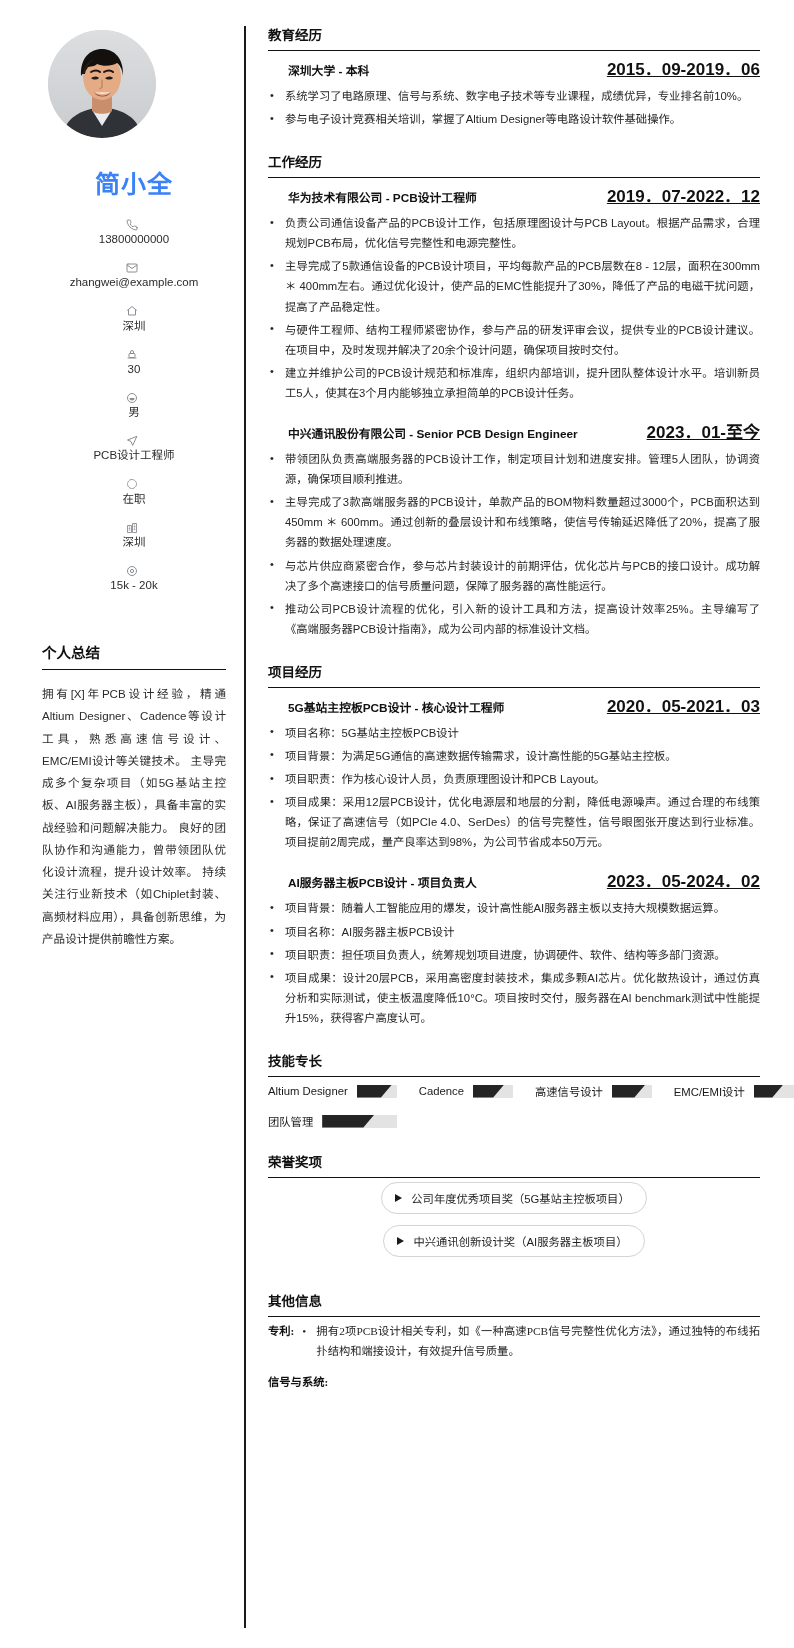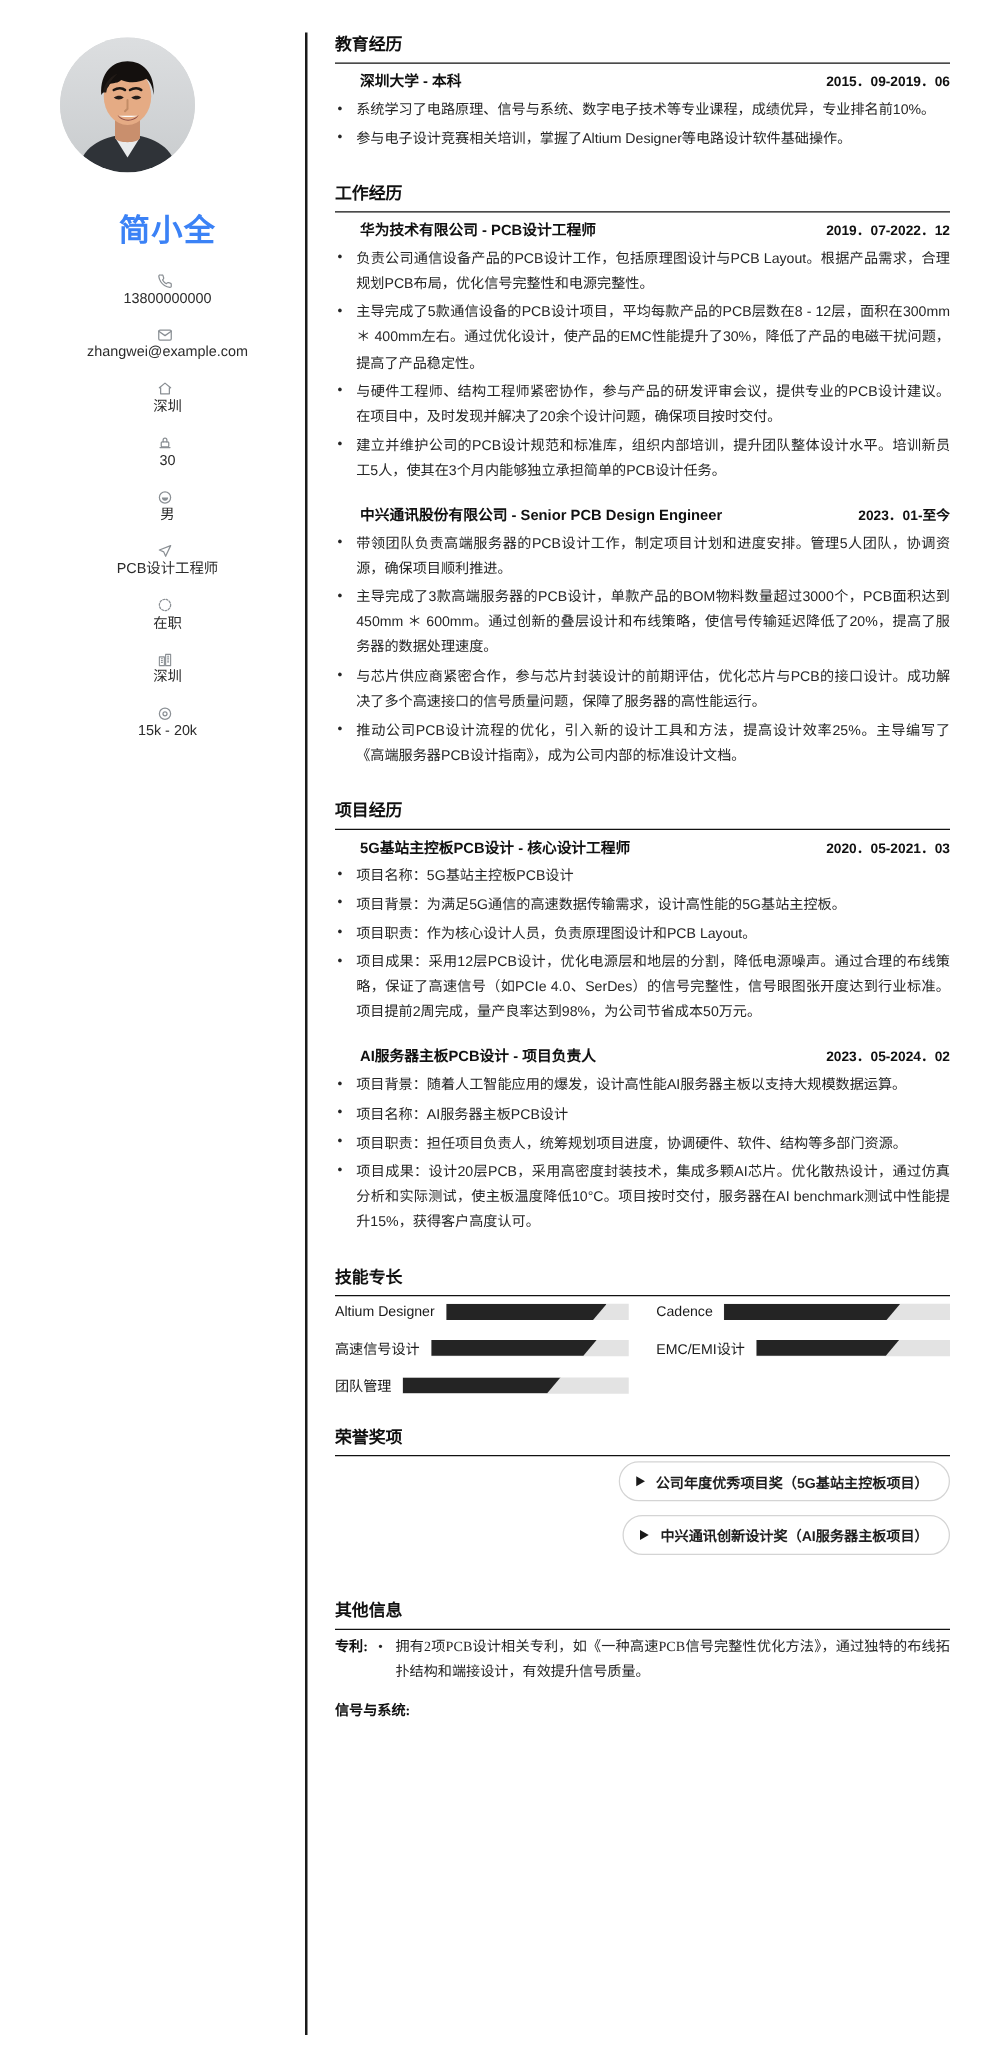--- a/index.html
+++ b/index.html
@@ -115,24 +115,25 @@
     gap: 10px;
     margin-bottom: 6px;
     margin-left: 20px;
   }
   .entry-title {
     font-size: 11.8px;
     font-weight: bold;
     color: #111;
   }
   .entry-date {
-    font-size: 11px;
+    font-size: 17px;
     font-weight: bold;
     color: #111;
     white-space: nowrap;
+    text-decoration: underline;
   }
   ul.bullets { list-style: none; }
   ul.bullets li {
     position: relative;
     padding-left: 17px;
     font-size: 11.3px;
     line-height: 1.78;
     color: #262626;
     margin-bottom: 3px;
     text-align: justify;
@@ -142,21 +143,21 @@
     position: absolute;
     left: 2px;
     top: -0.5px;
     font-size: 11px;
     color: #262626;
   }
 
   
   .skills-grid {
     display: grid;
-    grid-template-columns: 1fr 1fr;
+    grid-template-columns: 1fr 1fr 1fr 1fr;
     column-gap: 22px;
     row-gap: 14px;
     padding-top: 2px;
   }
   .skill {
     display: flex;
     align-items: center;
     gap: 9px;
   }
   .skill-name {
@@ -191,21 +192,21 @@
     margin-bottom: 11px;
     background: #fff;
   }
   .award-tri {
     width: 0; height: 0;
     border-left: 7px solid #1a1a1a;
     border-top: 4.5px solid transparent;
     border-bottom: 4.5px solid transparent;
     flex: 0 0 auto;
   }
-  .awards-wrap { display: flex; flex-direction: column; align-items: flex-end; font-weight: bold; }
+  .awards-wrap { display: flex; flex-direction: column; align-items: center; }
 
   
   .other-row {
     display: flex;
     margin-bottom: 11px;
     font-size: 11.3px;
     line-height: 1.78;
     font-family: Liberation Serif, serif;
   }
   .other-label {
@@ -361,20 +362,24 @@
           <svg width="12" height="12" viewBox="0 0 24 24" fill="none" stroke="#8a8f94" stroke-width="2">
               <circle cx="12" cy="12" r="9"></circle>
               <circle cx="12" cy="12" r="3.2"></circle>
             </svg>
         </span>
         <span class="contact-txt">15k - 20k</span>
       </div>
 
     </div>
 
+    <div class="side-section">
+      <div class="side-head">个人总结</div>
+      <div class="side-body">拥有[X]年PCB设计经验，精通Altium Designer、Cadence等设计工具，熟悉高速信号设计、EMC/EMI设计等关键技术。 主导完成多个复杂项目（如5G基站主控板、AI服务器主板），具备丰富的实战经验和问题解决能力。 良好的团队协作和沟通能力，曾带领团队优化设计流程，提升设计效率。 持续关注行业新技术（如Chiplet封装、高频材料应用），具备创新思维，为产品设计提供前瞻性方案。</div>
+    </div>
 
   </aside>
 
   <div class="v-divider"></div>
 
   <main class="main">
 
     <section class="section">
       <div class="sec-head">教育经历</div>
       <div>

